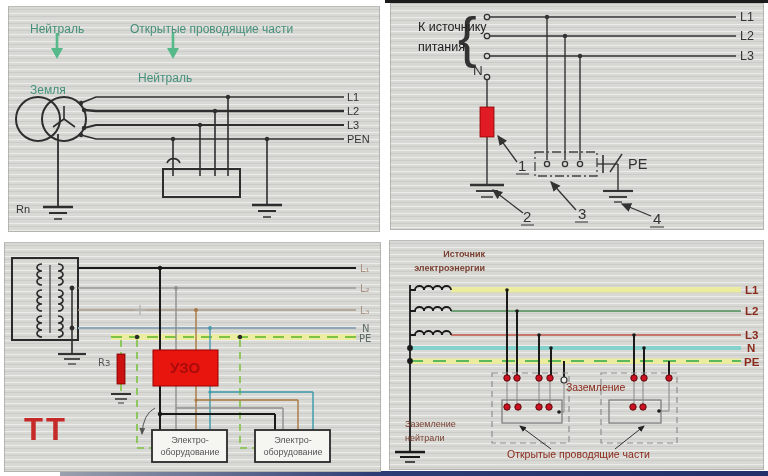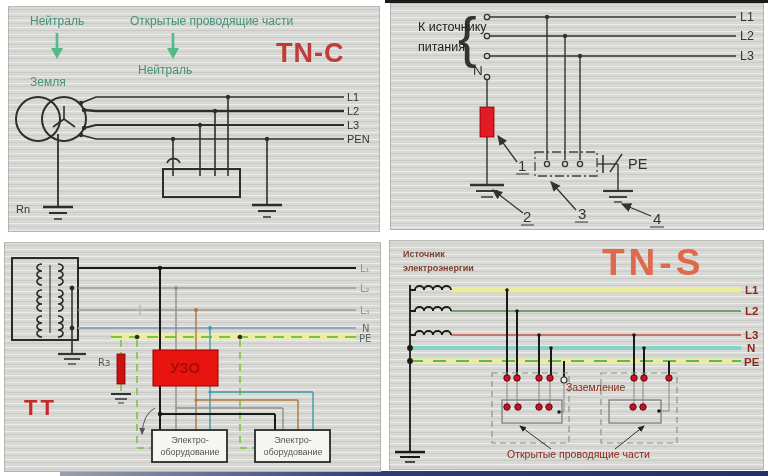--- a/index.html
+++ b/index.html
@@ -12,21 +12,21 @@
     position:absolute;
     background-color:#d8d8d5;
     background-image:repeating-linear-gradient(180deg,
       rgba(255,255,255,.5) 0 1px, rgba(255,255,255,0) 1px 3px,
       rgba(172,172,168,.30) 3px 4px, rgba(255,255,255,0) 4px 7px);
     box-shadow:inset 0 0 0 1px rgba(150,150,146,.55);
   }
   .panel svg{position:absolute;left:0;top:0;}
   .lbl{position:absolute;white-space:nowrap;}
   .wrap{white-space:normal;}
-  .teal{color:#45907a;font-size:12px;}
+  .teal{color:#45907a;font-size:12px;margin-top:8px;}
   .title{font-weight:bold;}
   .edge{position:absolute;}
 </style>
 </head>
 <body>
 
 <div class="edge" style="left:385px;top:0;width:383px;height:3px;background:#1b1b1b;"></div>
 <div class="edge" style="left:60px;top:471px;width:708px;height:5px;background:linear-gradient(90deg,#9aa0ad,#2c3c74 45%,#23306a);"></div>
 
 <div class="panel" style="left:8px;top:6px;width:372px;height:226px;">
@@ -84,21 +84,20 @@
     <line x1="7" y1="1" x2="7" y2="17" stroke="#55b98a" stroke-width="2.6"></line>
     <polygon points="1,16 13,16 7,27" fill="#55b98a"></polygon>
   </svg>
   <div class="lbl teal" style="left:22px;top:69px;">Земля</div>
   <div class="lbl teal" style="left:122px;top:8px;">Открытые проводящие части</div>
   <svg class="lbl" style="left:158px;top:26px;" width="14" height="28">
     <line x1="7" y1="1" x2="7" y2="17" stroke="#55b98a" stroke-width="2.6"></line>
     <polygon points="1,16 13,16 7,27" fill="#55b98a"></polygon>
   </svg>
   <div class="lbl teal" style="left:130px;top:57px;">Нейтраль</div>
-  <div class="lbl title" style="left:268px;top:32px;font-size:27px;color:#c23b36;letter-spacing:1px;">TN-C</div>
 </div>
 
 <div class="panel" style="left:390px;top:3px;width:374px;height:227px;">
   <svg width="374" height="227" viewBox="0 0 374 227">
     <defs>
       <marker id="ahIT" markerWidth="9" markerHeight="8" refX="7" refY="3.5" orient="auto">
         <path d="M0,0 L8,3.5 L0,7 z" fill="#333"></path>
       </marker>
     </defs>
     <text x="68" y="53" font-size="56" fill="#333">{</text>
@@ -246,21 +245,21 @@
       <text x="356" y="30" fill="#ab9280">L₁</text>
       <text x="356" y="50" fill="#ab9280">L₂</text>
       <text x="356" y="72" fill="#ab9280">L₃</text>
       <text x="358" y="90" fill="#5a6a62">N</text>
       <text x="355" y="100" fill="#5a6a62">PE</text>
       <text x="94" y="124" fill="#555">Rз</text>
     </g>
   </svg>
   <div class="lbl wrap" style="left:150px;top:192px;width:72px;font-size:9px;line-height:1.35;color:#555;text-align:center;">Электро-оборудование</div>
   <div class="lbl wrap" style="left:253px;top:192px;width:72px;font-size:9px;line-height:1.35;color:#555;text-align:center;">Электро-оборудование</div>
-  <div class="lbl title" style="left:20px;top:153px;font-size:22px;color:#c52a28;letter-spacing:3px;">TT</div>
+  <div class="lbl title" style="left:20px;top:170px;font-size:31px;color:#c52a28;letter-spacing:3px;">TT</div>
 </div>
 
 <div class="panel" style="left:389px;top:240px;width:375px;height:230px;">
   <svg width="375" height="230" viewBox="0 0 375 230">
     <defs>
       <marker id="ahTNS" markerWidth="8" markerHeight="8" refX="6" refY="3" orient="auto">
         <path d="M0,0 L7,3 L0,6 z" fill="#222"></path>
       </marker>
     </defs>
     <rect x="62" y="47" width="290" height="5.5" fill="#ecec9e"></rect>
@@ -326,17 +325,17 @@
       <line x1="226" y1="209" x2="255" y2="186" marker-end="url(#ahTNS)"></line>
     </g>
     <g fill="#8a2a1a" font-size="11.5" font-weight="bold" font-family="Liberation Sans, sans-serif">
       <text x="356" y="54">L1</text>
       <text x="356" y="75">L2</text>
       <text x="356" y="99">L3</text>
       <text x="358" y="112">N</text>
       <text x="355" y="126">PE</text>
     </g>
   </svg>
-  <div class="lbl wrap" style="left:14px;top:8px;width:82px;font-size:9px;font-weight:bold;color:#7a4030;text-align:left;line-height:1.5;">Источник электроэнергии</div>
-  <div class="lbl title" style="left:213px;top:2px;font-size:37px;color:#de6a4c;letter-spacing:4px;">TN-S</div>
+  <div class="lbl wrap" style="left:14px;top:8px;width:82px;font-size:9px;font-weight:bold;color:#7a4030;text-align:right;line-height:1.5;">Источник электроэнергии</div>
+  <div class="lbl wrap" style="left:16px;top:178px;width:66px;font-size:9px;color:#7a4030;line-height:1.5;">Заземление нейтрали</div>
   <div class="lbl" style="left:177px;top:141px;font-size:10.5px;color:#8a2a1a;">Заземление</div>
   <div class="lbl" style="left:118px;top:208px;font-size:10.5px;color:#8a2a1a;">Открытые проводящие части</div>
 </div>
 
 </body></html>

